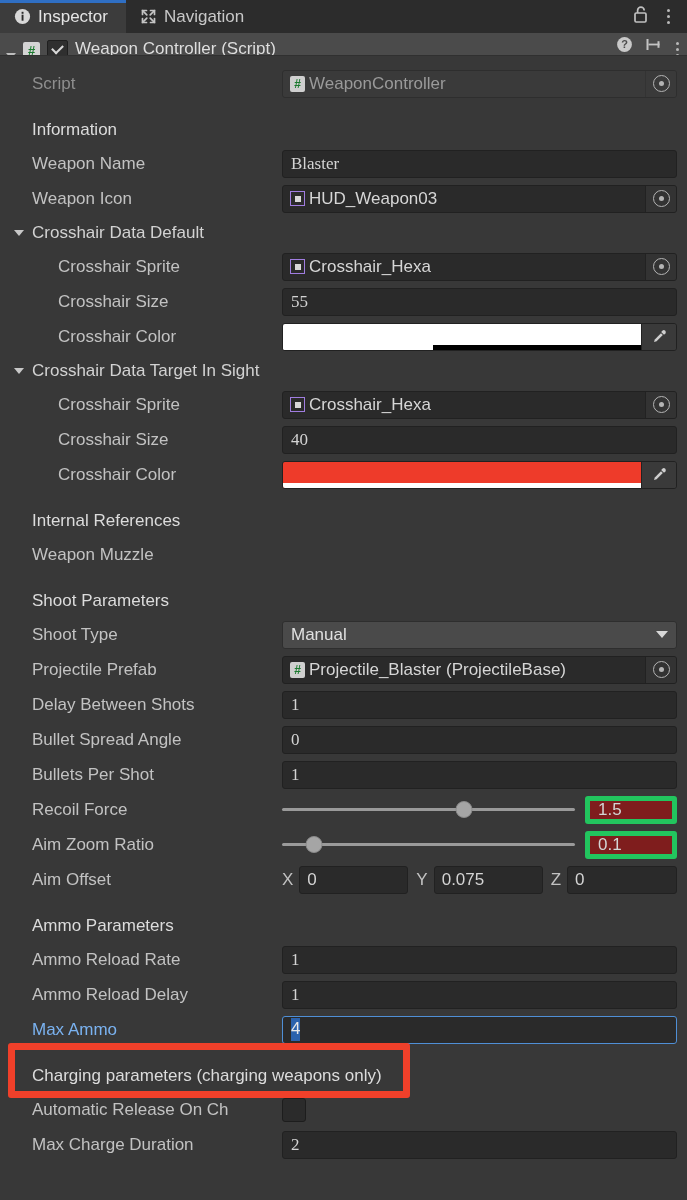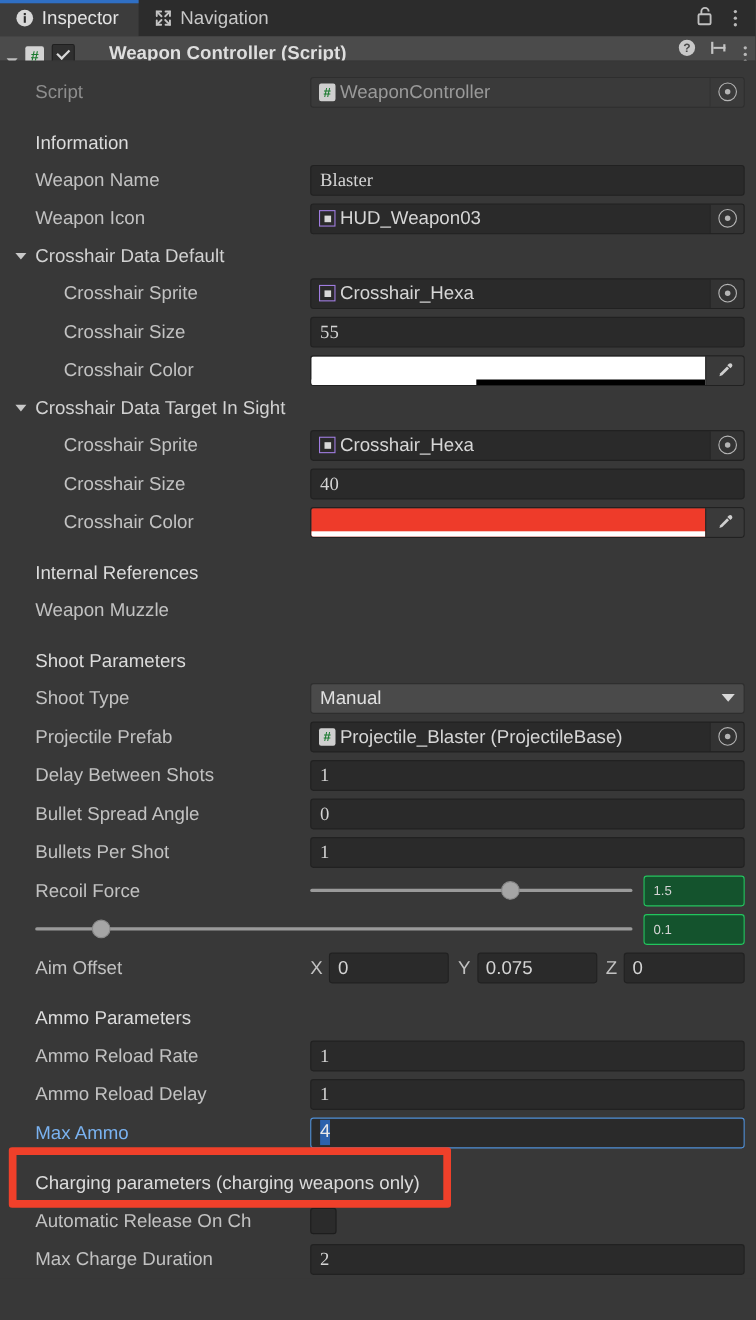--- a/index.html
+++ b/index.html
@@ -90,26 +90,25 @@
     background: #4b4b4b;
     display: flex;
     align-items: flex-end;
     padding: 0 8px 0 6px;
     gap: 7px;
     border-bottom: 1px solid #303030;
     overflow: hidden;
   }
   .comp-title {
     font-size: 17px;
-    font-weight: bold;
+    font-weight: normal;
     color: #dedede;
     position: relative;
     top: 4px;
     white-space: nowrap;
-    margin-left: 24px;
   }
   .foldout-tri {
     width: 0; height: 0;
     border-left: 5px solid transparent;
     border-right: 5px solid transparent;
     border-top: 6px solid #bdbdbd;
     position: relative;
     top: 4px;
     flex: none;
   }
@@ -347,27 +346,27 @@
     border-radius: 50%;
     background: #a5a5a5;
     border: 1px solid #8a8a8a;
     box-sizing: border-box;
     transform: translateX(-50%);
   }
   .numbox {
     width: 92px;
     flex: none;
     height: 28px;
-    background: #14532d;
-    border: 1px solid #22c55e;
+    background: #7f1d1d;
+    border: 5px solid #22c55e;
     border-radius: 3px;
     display: flex; align-items: center;
     padding: 0 8px;
     box-sizing: border-box;
-    font-size: 12px; color: #d4d4d4;
+    font-size: 17px; color: #d4d4d4;
   }
 
   
   .vec3 {
     flex: 1;
     display: flex;
     align-items: center;
     gap: 8px;
     min-width: 0;
   }
@@ -707,20 +706,21 @@
           <span class="track"></span>
           <span class="knob" id="knob-recoil" style="left: 62%;"></span>
         </span>
         <span class="numbox">
           <span>1.5</span>
         </span>
       </span>
     </div>
 
     <div class="row">
+      <span class="label">Aim Zoom Ratio</span>
       <span class="sliderwrap">
         <span class="slider">
           <span class="track"></span>
           <span class="knob" id="knob-zoom" style="left: 11%;"></span>
         </span>
         <span class="numbox">
           <span>0.1</span>
         </span>
       </span>
     </div>

